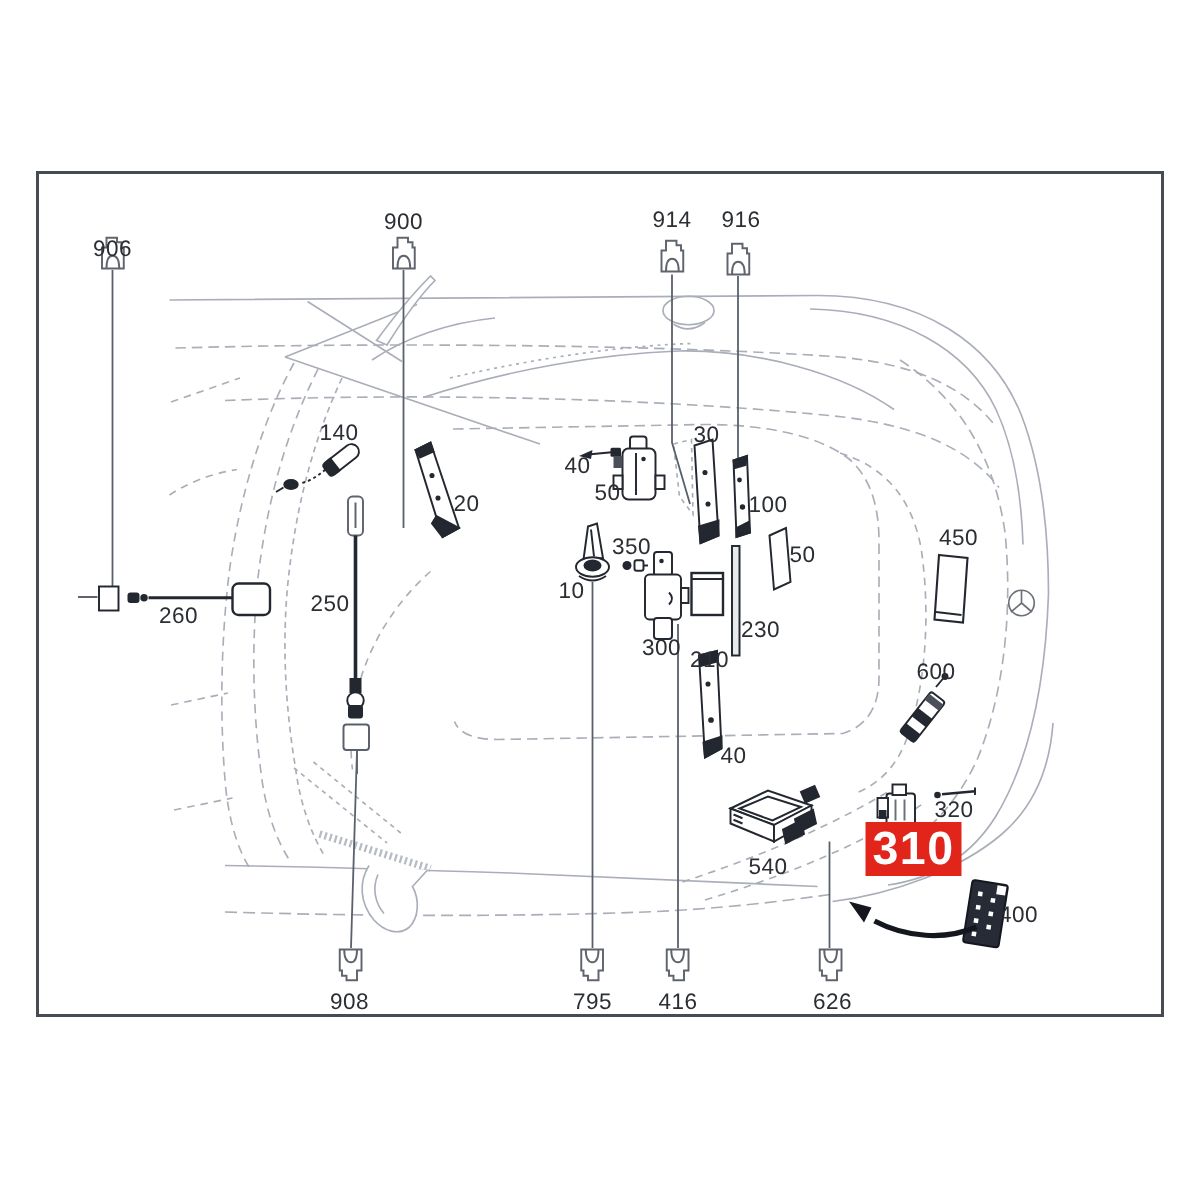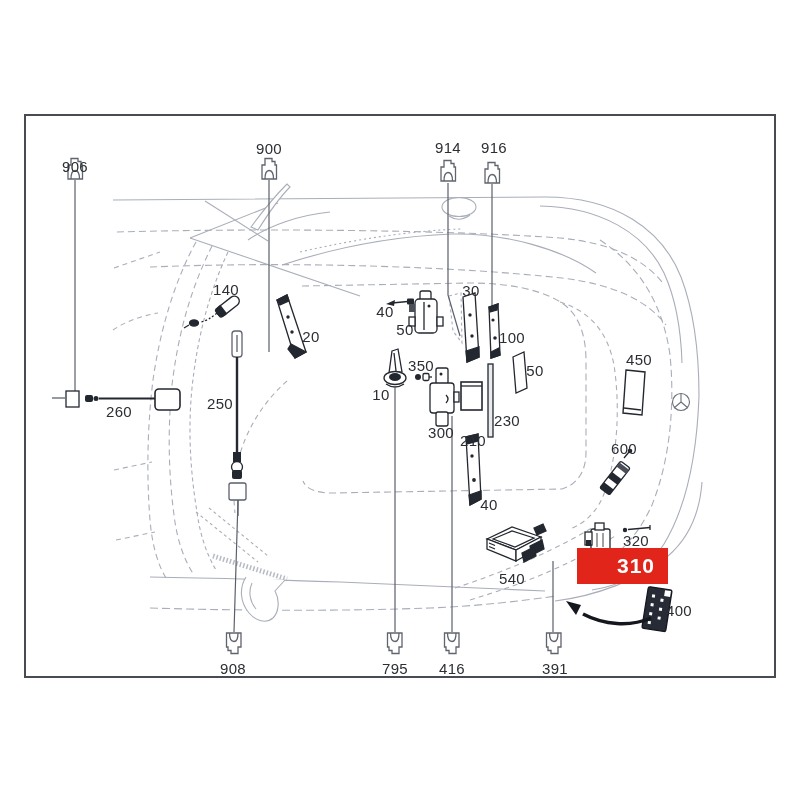--- a/index.html
+++ b/index.html
@@ -3,21 +3,21 @@
 <meta charset="utf-8">
 <style>
   html,body{margin:0;padding:0;background:#ffffff;}
   #stage{position:relative;width:800px;height:800px;background:#ffffff;
          font-family:"Liberation Sans","DejaVu Sans",sans-serif;overflow:hidden;}
   #artwork{position:absolute;left:0;top:0;}
   .lbl{position:absolute;transform:translate(-50%,-50%);font-size:15px;line-height:1;
        color:#2b2e33;white-space:nowrap;letter-spacing:0.3px;}
   #hl310{position:absolute;left:577px;top:548px;width:64px;height:36px;
          background:#e1251b;display:flex;align-items:center;justify-content:center;
-         color:#ffffff;font-size:21px;font-weight:bold;letter-spacing:1px;padding-left:27px;}
+         color:#ffffff;font-size:31px;font-weight:bold;letter-spacing:1px;}
 </style>
 </head>
 <body>
 
 <div id="stage">
 
 <svg id="artwork" width="800" height="800" viewBox="0 0 800 800">
 
   <rect x="25" y="115" width="750" height="562" fill="#ffffff" stroke="#464b54" stroke-width="2"></rect>
 
@@ -299,21 +299,21 @@
   </g>
 </svg>
 
 <div class="lbl" style="left:75px;top:166px">906</div>
 <div class="lbl" style="left:269px;top:148px">900</div>
 <div class="lbl" style="left:448px;top:147px">914</div>
 <div class="lbl" style="left:494px;top:147px">916</div>
 <div class="lbl" style="left:233px;top:668px">908</div>
 <div class="lbl" style="left:395px;top:668px">795</div>
 <div class="lbl" style="left:452px;top:668px">416</div>
-<div class="lbl" style="left:555px;top:668px">391</div>
+<div class="lbl" style="left:555px;top:668px">626</div>
 <div class="lbl" style="left:226px;top:289px">140</div>
 <div class="lbl" style="left:311px;top:336px">20</div>
 <div class="lbl" style="left:471px;top:290px">30</div>
 <div class="lbl" style="left:385px;top:311px">40</div>
 <div class="lbl" style="left:405px;top:329px">50</div>
 <div class="lbl" style="left:512px;top:337px">100</div>
 <div class="lbl" style="left:535px;top:370px">50</div>
 <div class="lbl" style="left:639px;top:359px">450</div>
 <div class="lbl" style="left:421px;top:365px">350</div>
 <div class="lbl" style="left:381px;top:394px">10</div>

